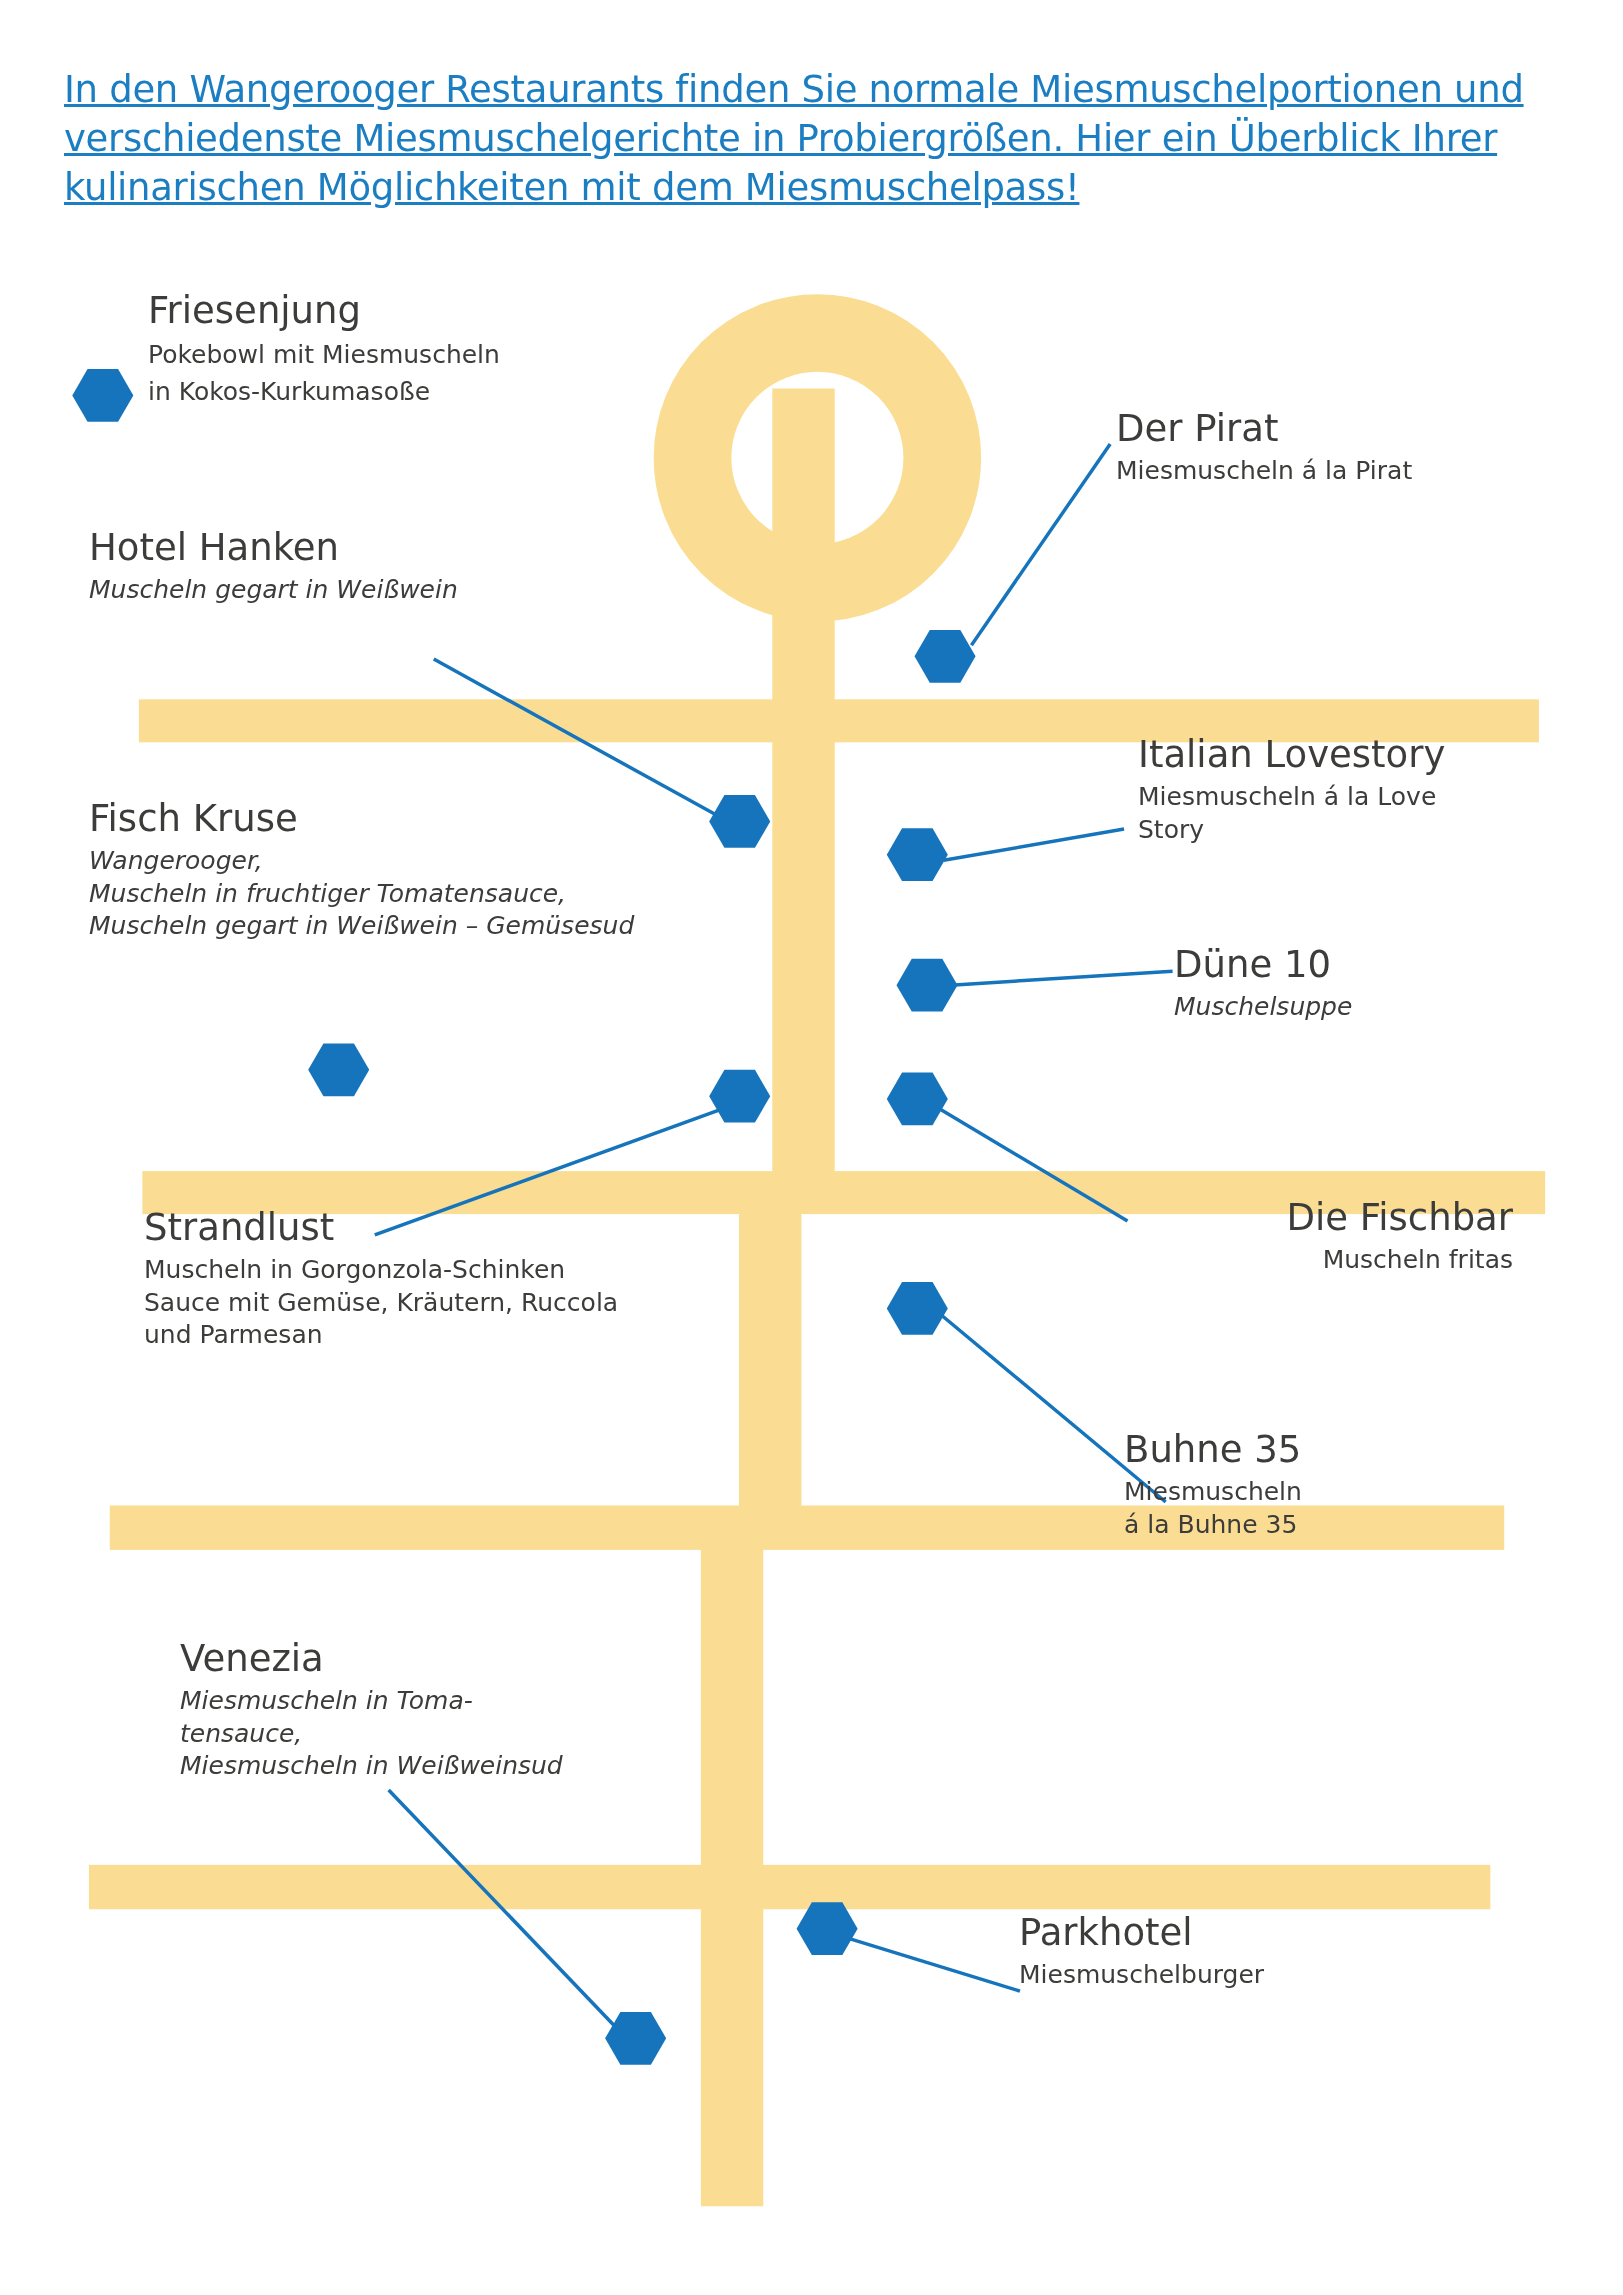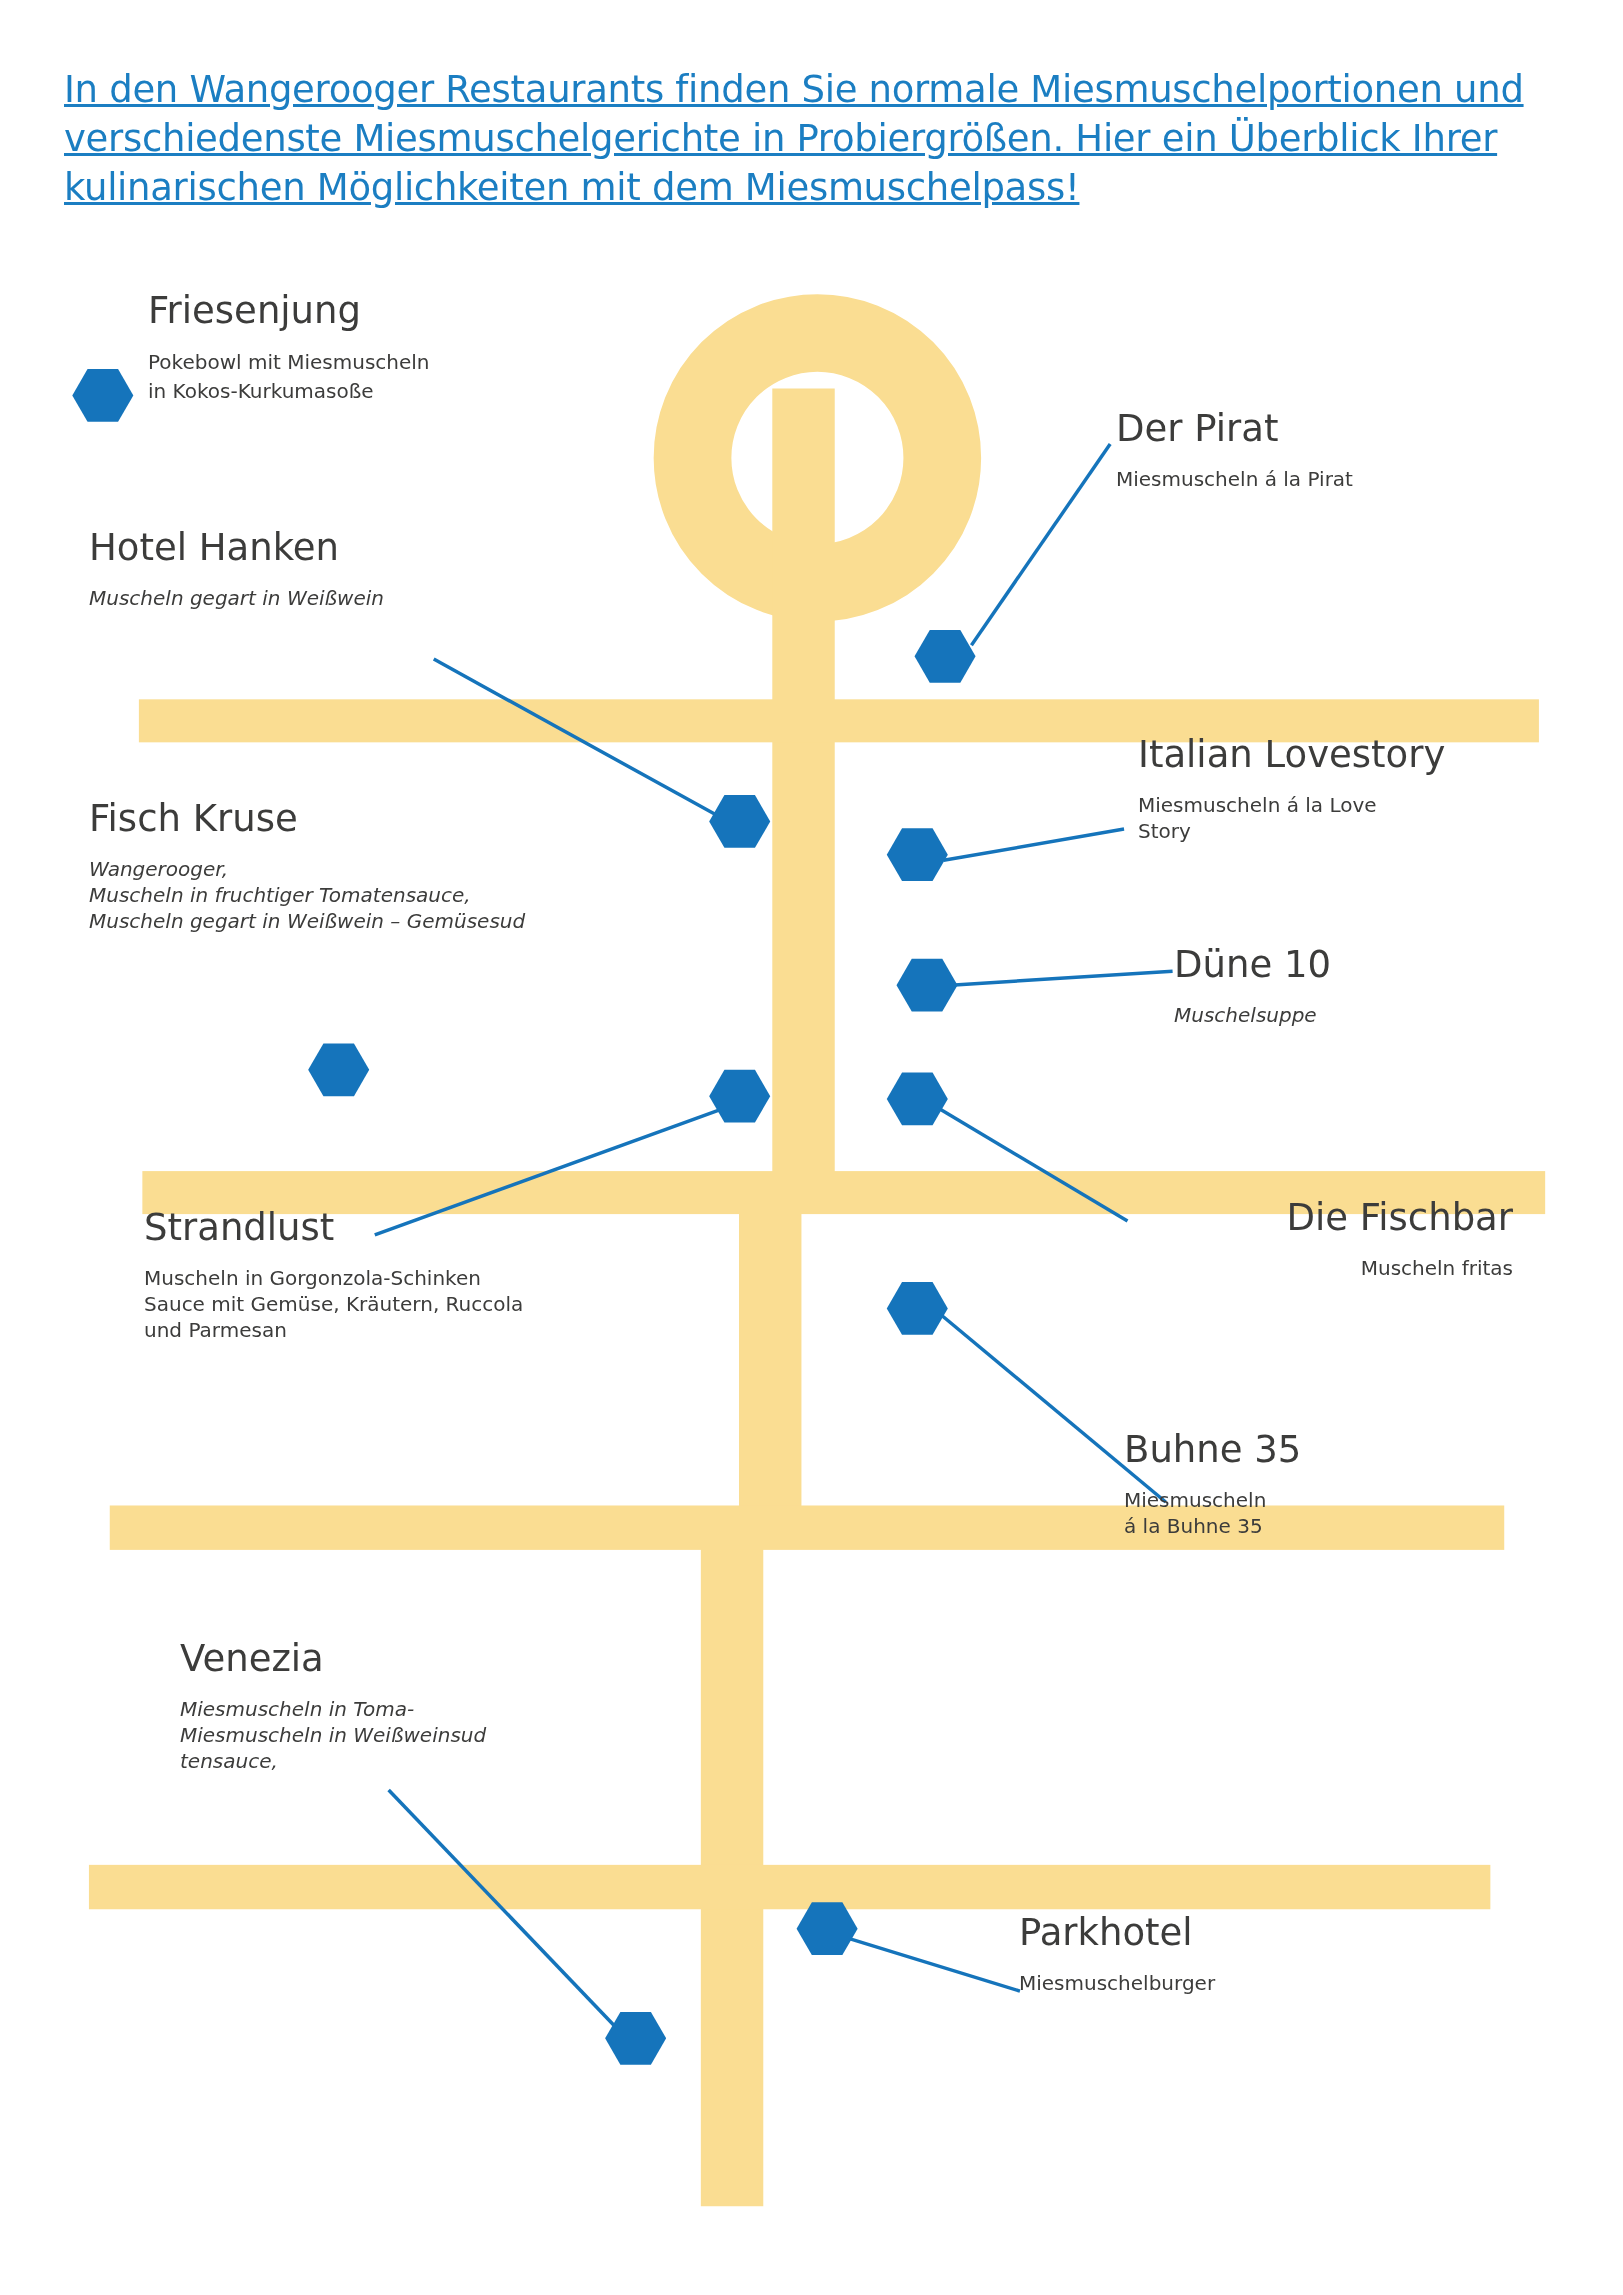--- a/index.html
+++ b/index.html
@@ -51,25 +51,25 @@
     color: #3c3c3b;
   }
   .label .title {
     font-size: 37px;
     line-height: 1.12;
     font-family: "DejaVu Sans", sans-serif;
     color: #3c3c3b;
     white-space: nowrap;
   }
   .label .desc {
-    font-size: 20px;
+    font-size: 25px;
     line-height: 1.30;
     font-family: "DejaVu Sans", sans-serif;
     color: #3c3c3b;
-    margin-top: 17px;
+    margin-top: 6px;
   }
   .label.italic .desc {
     font-style: italic;
   }
   .label.right { text-align: left; }
 
   .nowrap { white-space: nowrap; }
 
   
   #lbl-friesenjung { left: 148px; top: 290px; width: 486px; }
@@ -213,22 +213,22 @@
     <div class="desc">
       <div>Miesmuscheln</div>
       <div>á la Buhne 35</div>
     </div>
   </div>
 
   <div class="label italic" id="lbl-venezia">
     <div class="title">Venezia</div>
     <div class="desc">
       <div>Miesmuscheln in Toma-</div>
+      <div>tensauce,</div>
       <div>Miesmuscheln in Weißweinsud</div>
-      <div>tensauce,</div>
     </div>
   </div>
 
   <div class="label right" id="lbl-parkhotel">
     <div class="title">Parkhotel</div>
     <div class="desc">
       <div>Miesmuschelburger</div>
     </div>
   </div>
 

